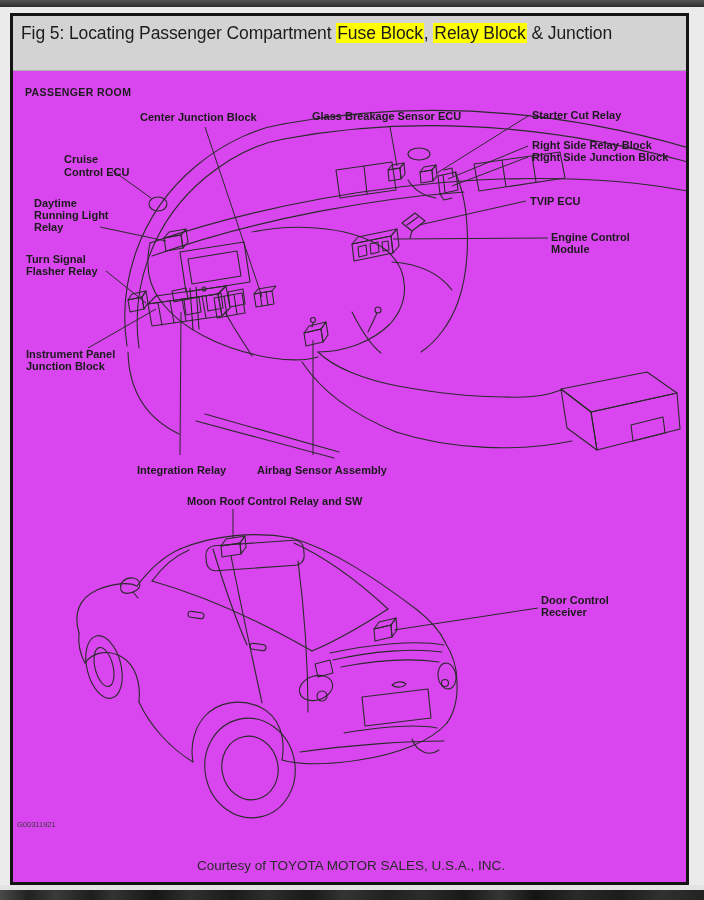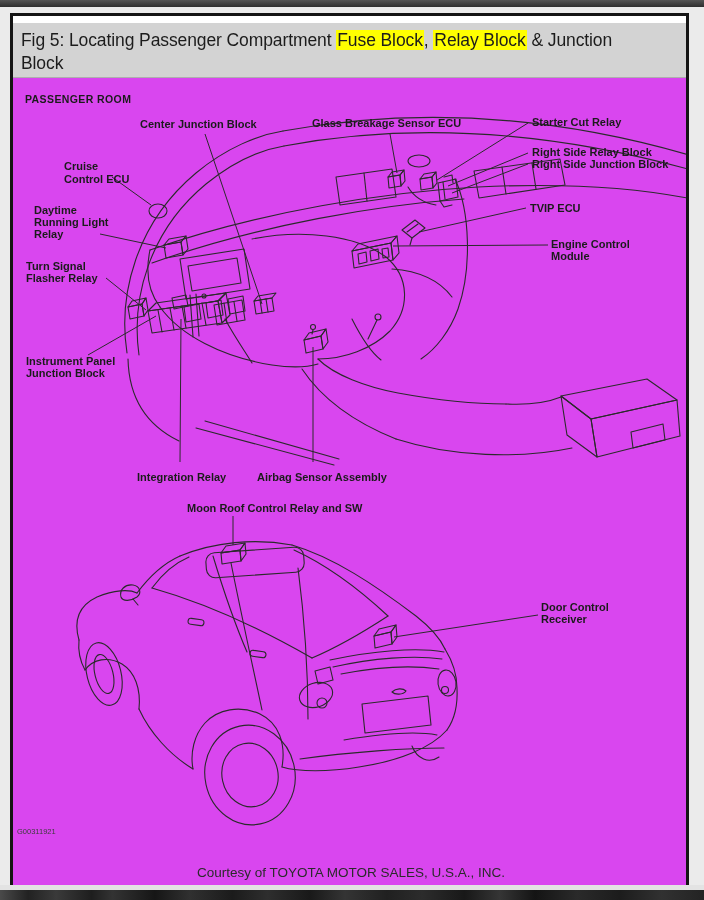--- a/index.html
+++ b/index.html
@@ -4,21 +4,21 @@
 <style>
   html,body{margin:0;padding:0;}
   .stage{position:relative;width:704px;height:900px;background:#ebebeb;overflow:hidden;
          font-family:"Liberation Sans",sans-serif;}
   .top-edge{position:absolute;top:0;left:0;right:0;height:7px;
             background:linear-gradient(#545454,#2e2e2e);}
   .fig-window{position:absolute;left:10px;top:13px;width:679px;height:872px;
               background:#ffffff;border:3px solid #141414;box-sizing:border-box;}
   .fig-header{height:55px;background:#d3d3d3;border-bottom:1px solid #aeaeae;
               box-sizing:border-box;padding:6px 10px 0 8px;
-              font-size:17.5px;line-height:23px;color:#1c1c1c;letter-spacing:-0.1px;margin-top:7px;}
+              font-size:17.5px;line-height:23px;color:#1c1c1c;letter-spacing:-0.1px;}
   .fig-header mark{background:#ffff00;color:inherit;padding:0 1px;}
   .fig-canvas{position:relative;height:calc(100% - 55px);background:#d946ef;}
   .fig-canvas svg{position:absolute;inset:0;display:block;}
   .gap-strip{position:absolute;left:0;right:0;bottom:10px;height:5px;background:#e3e3e3;}
   .taskbar-strip{position:absolute;left:0;right:0;bottom:0;height:10px;
     background:linear-gradient(90deg,#4a4a4a 0%,#222 4%,#3a3a3a 8%,#1e1e1e 13%,#333 16%,
       #161616 22%,#303030 27%,#1b1b1b 33%,#2e2e2e 38%,#191919 44%,#343434 49%,#202020 55%,
       #2c2c2c 60%,#181818 66%,#353535 71%,#141414 76%,#2a2a2a 82%,#1c1c1c 88%,#313131 94%,#232323 100%);}
   
   .art path,.art ellipse,.art circle,.art rect{fill:none;stroke:#2b2b2b;stroke-width:1.1;
@@ -32,21 +32,20 @@
 </style>
 </head>
 <body>
 
 <div class="stage">
   <div class="top-edge"></div>
 
   <div class="fig-window">
     <div class="fig-header">
       <div><span>Fig 5: Locating Passenger Compartment </span><mark>Fuse Block</mark><span>, </span><mark>Relay Block</mark><span> &amp; Junction</span></div>
-      <div>Block</div>
     </div>
 
     <div class="fig-canvas">
       <svg viewBox="13 71 673 811" width="673" height="811">
 
         <g class="art">
 
           <path d="M127,346 C118,288 136,216 196,166 C226,141 258,128 283,124"></path>
           <path d="M139,348 C131,292 149,224 206,177 C233,155 260,143 284,139"></path>
           <path d="M283,124 C392,104 530,102 689,148"></path>

